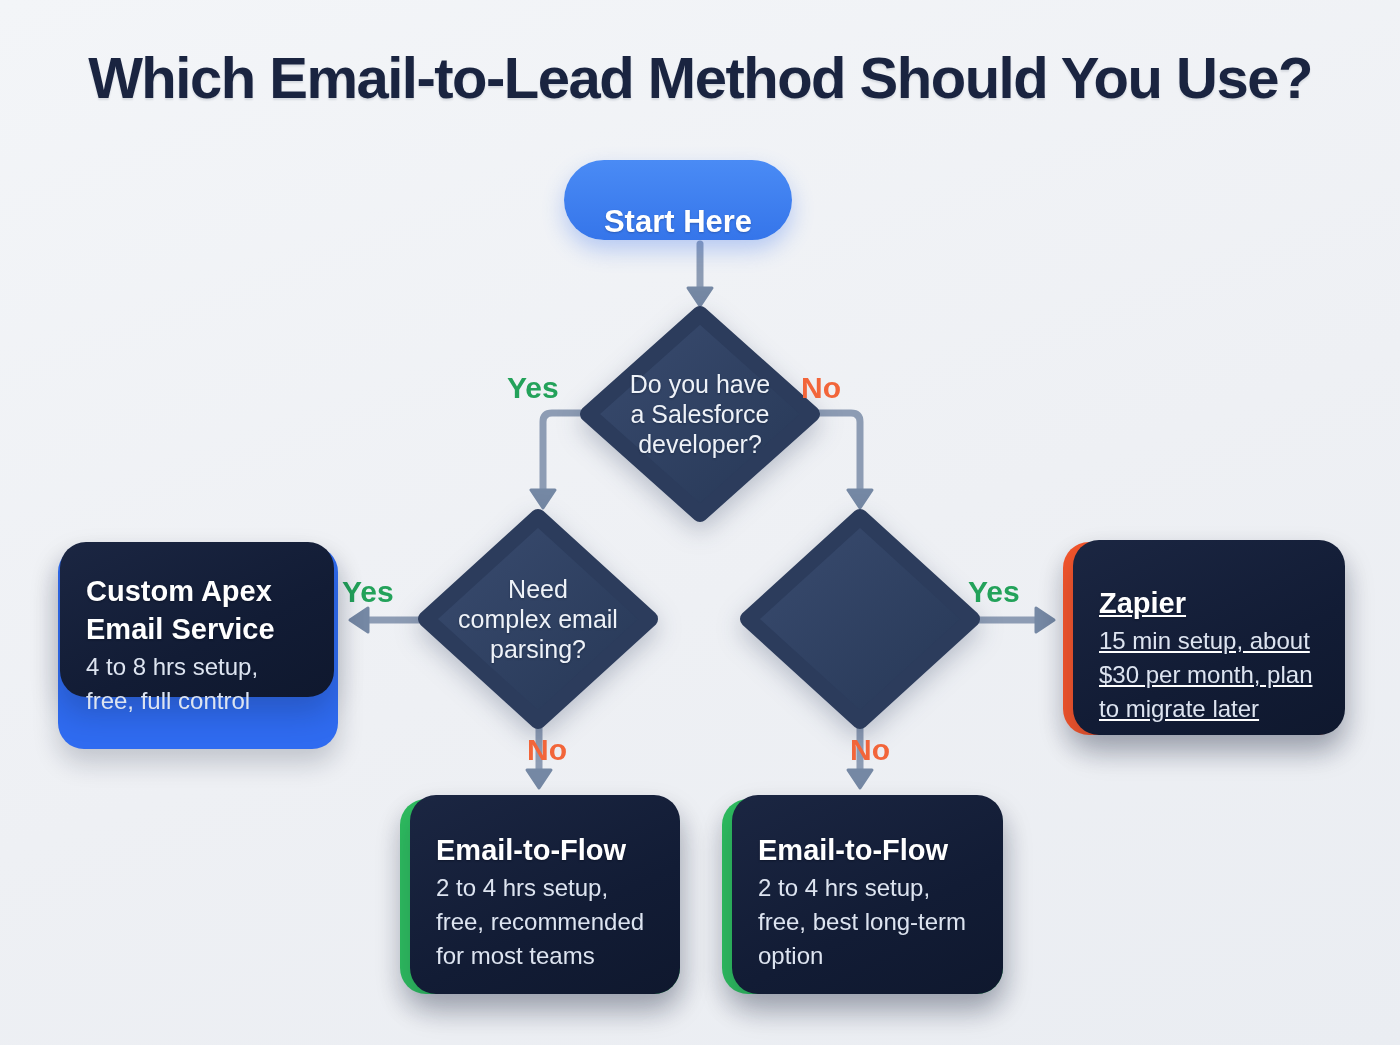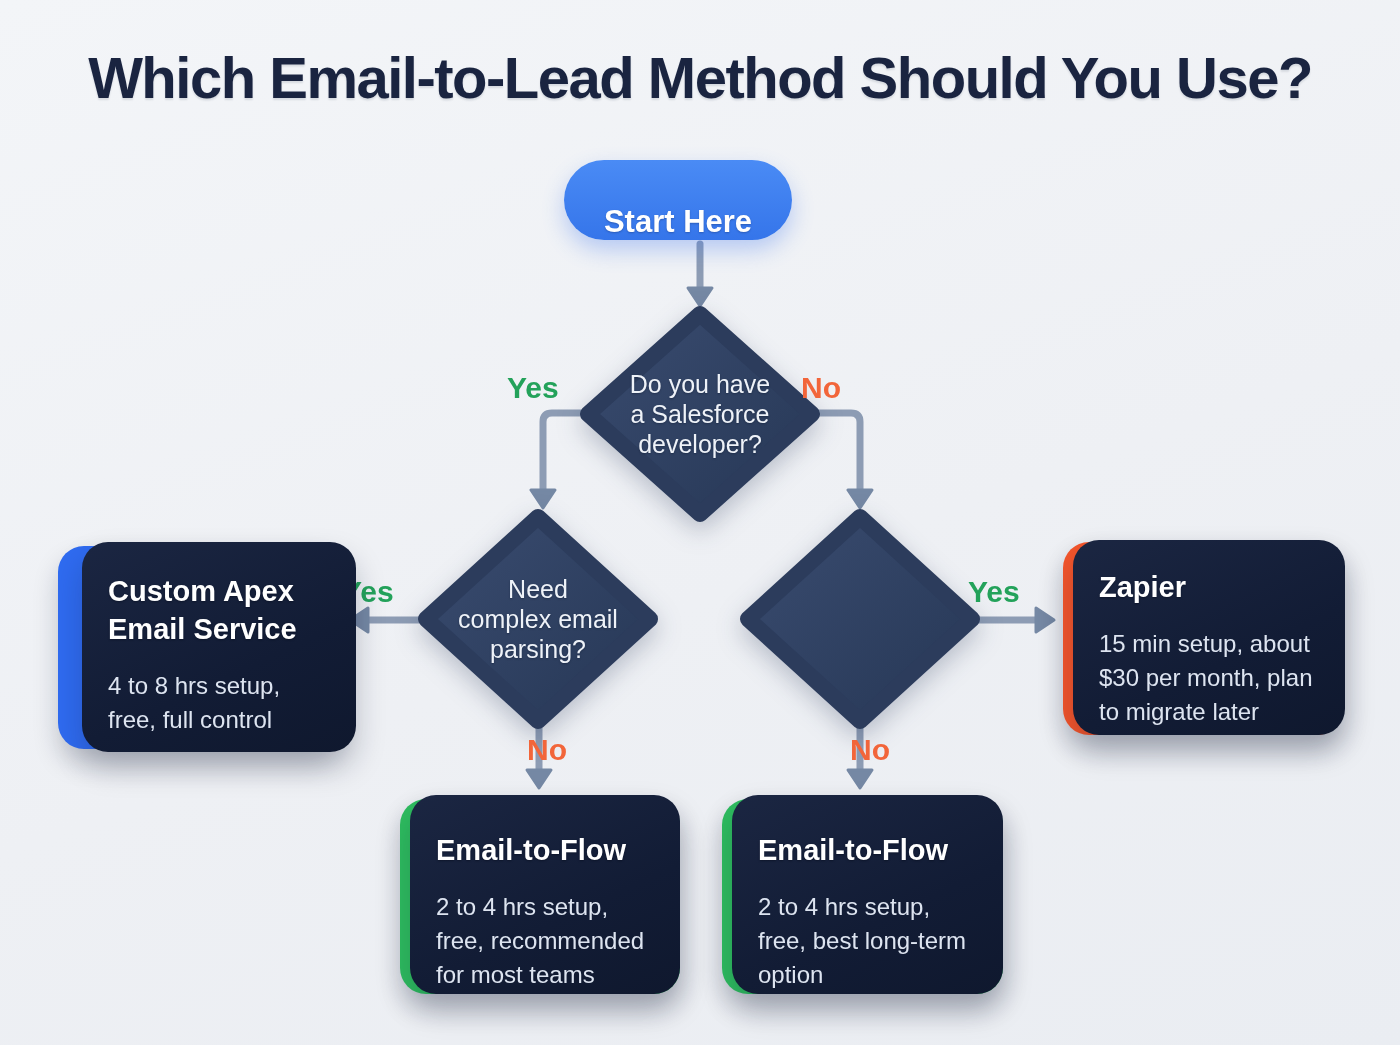--- a/index.html
+++ b/index.html
@@ -94,21 +94,21 @@
     color: #ffffff;
   }
   .card-title {
     font-size: 29px;
     font-weight: bold;
     line-height: 38px;
     color: #ffffff;
     text-shadow: 0 1px 2px rgba(5,12,28,0.5);
   }
   .card-body {
-    margin-top: 21px;
+    margin-top: 2px;
     font-size: 24px;
     line-height: 34px;
     color: #dde4f0;
   }
   .card-inner { padding: 30px 22px 22px 26px; }
 </style>
 </head>
 <body>
 
 <div class="canvas">
@@ -169,30 +169,30 @@
   </div>
 
   <div class="edge-label" style="left: 507px; top: 371px; color: rgb(35, 162, 90);">Yes</div>
   <div class="edge-label" style="left: 801px; top: 371px; color: rgb(242, 101, 58);">No</div>
   <div class="edge-label" style="left: 342px; top: 575px; color: rgb(35, 162, 90);">Yes</div>
   <div class="edge-label" style="left: 968px; top: 575px; color: rgb(35, 162, 90);">Yes</div>
   <div class="edge-label" style="left: 527px; top: 733px; color: rgb(242, 101, 58);">No</div>
   <div class="edge-label" style="left: 850px; top: 733px; color: rgb(242, 101, 58);">No</div>
 
   <div class="card-accent" style="left: 58px; top: 546px; width: 280px; height: 203px; background-color: rgb(47, 107, 240);"></div>
-  <div class="card" style="left:82px; top:542px; width:274px; height:210px;">
+  <div class="card" style="left:60px; top:542px; width:274px; height:155px;">
     <div class="card-inner">
       <div class="card-title">Custom Apex Email Service</div>
       <div class="card-body">4 to 8 hrs setup, free, full control</div>
     </div>
   </div>
 
   <div class="card-accent" style="left: 1063px; top: 542px; width: 280px; height: 193px; background-color: rgb(244, 85, 43);"></div>
   <div class="card" style="left:1073px; top:540px; width:272px; height:195px;">
-    <div class="card-inner" style="padding-top:28px;">
+    <div class="card-inner" style="padding-top:44px;text-decoration:underline;">
       <div class="card-title">Zapier</div>
       <div class="card-body">15 min setup, about $30 per month, plan to migrate later</div>
     </div>
   </div>
 
   <div class="card-accent" style="left: 400px; top: 799px; width: 280px; height: 195px; background-color: rgb(46, 189, 95);"></div>
   <div class="card" style="left:410px; top:795px; width:270px; height:199px;">
     <div class="card-inner" style="padding-top:36px;">
       <div class="card-title">Email-to-Flow</div>
       <div class="card-body">2 to 4 hrs setup, free, recommended for most teams</div>

